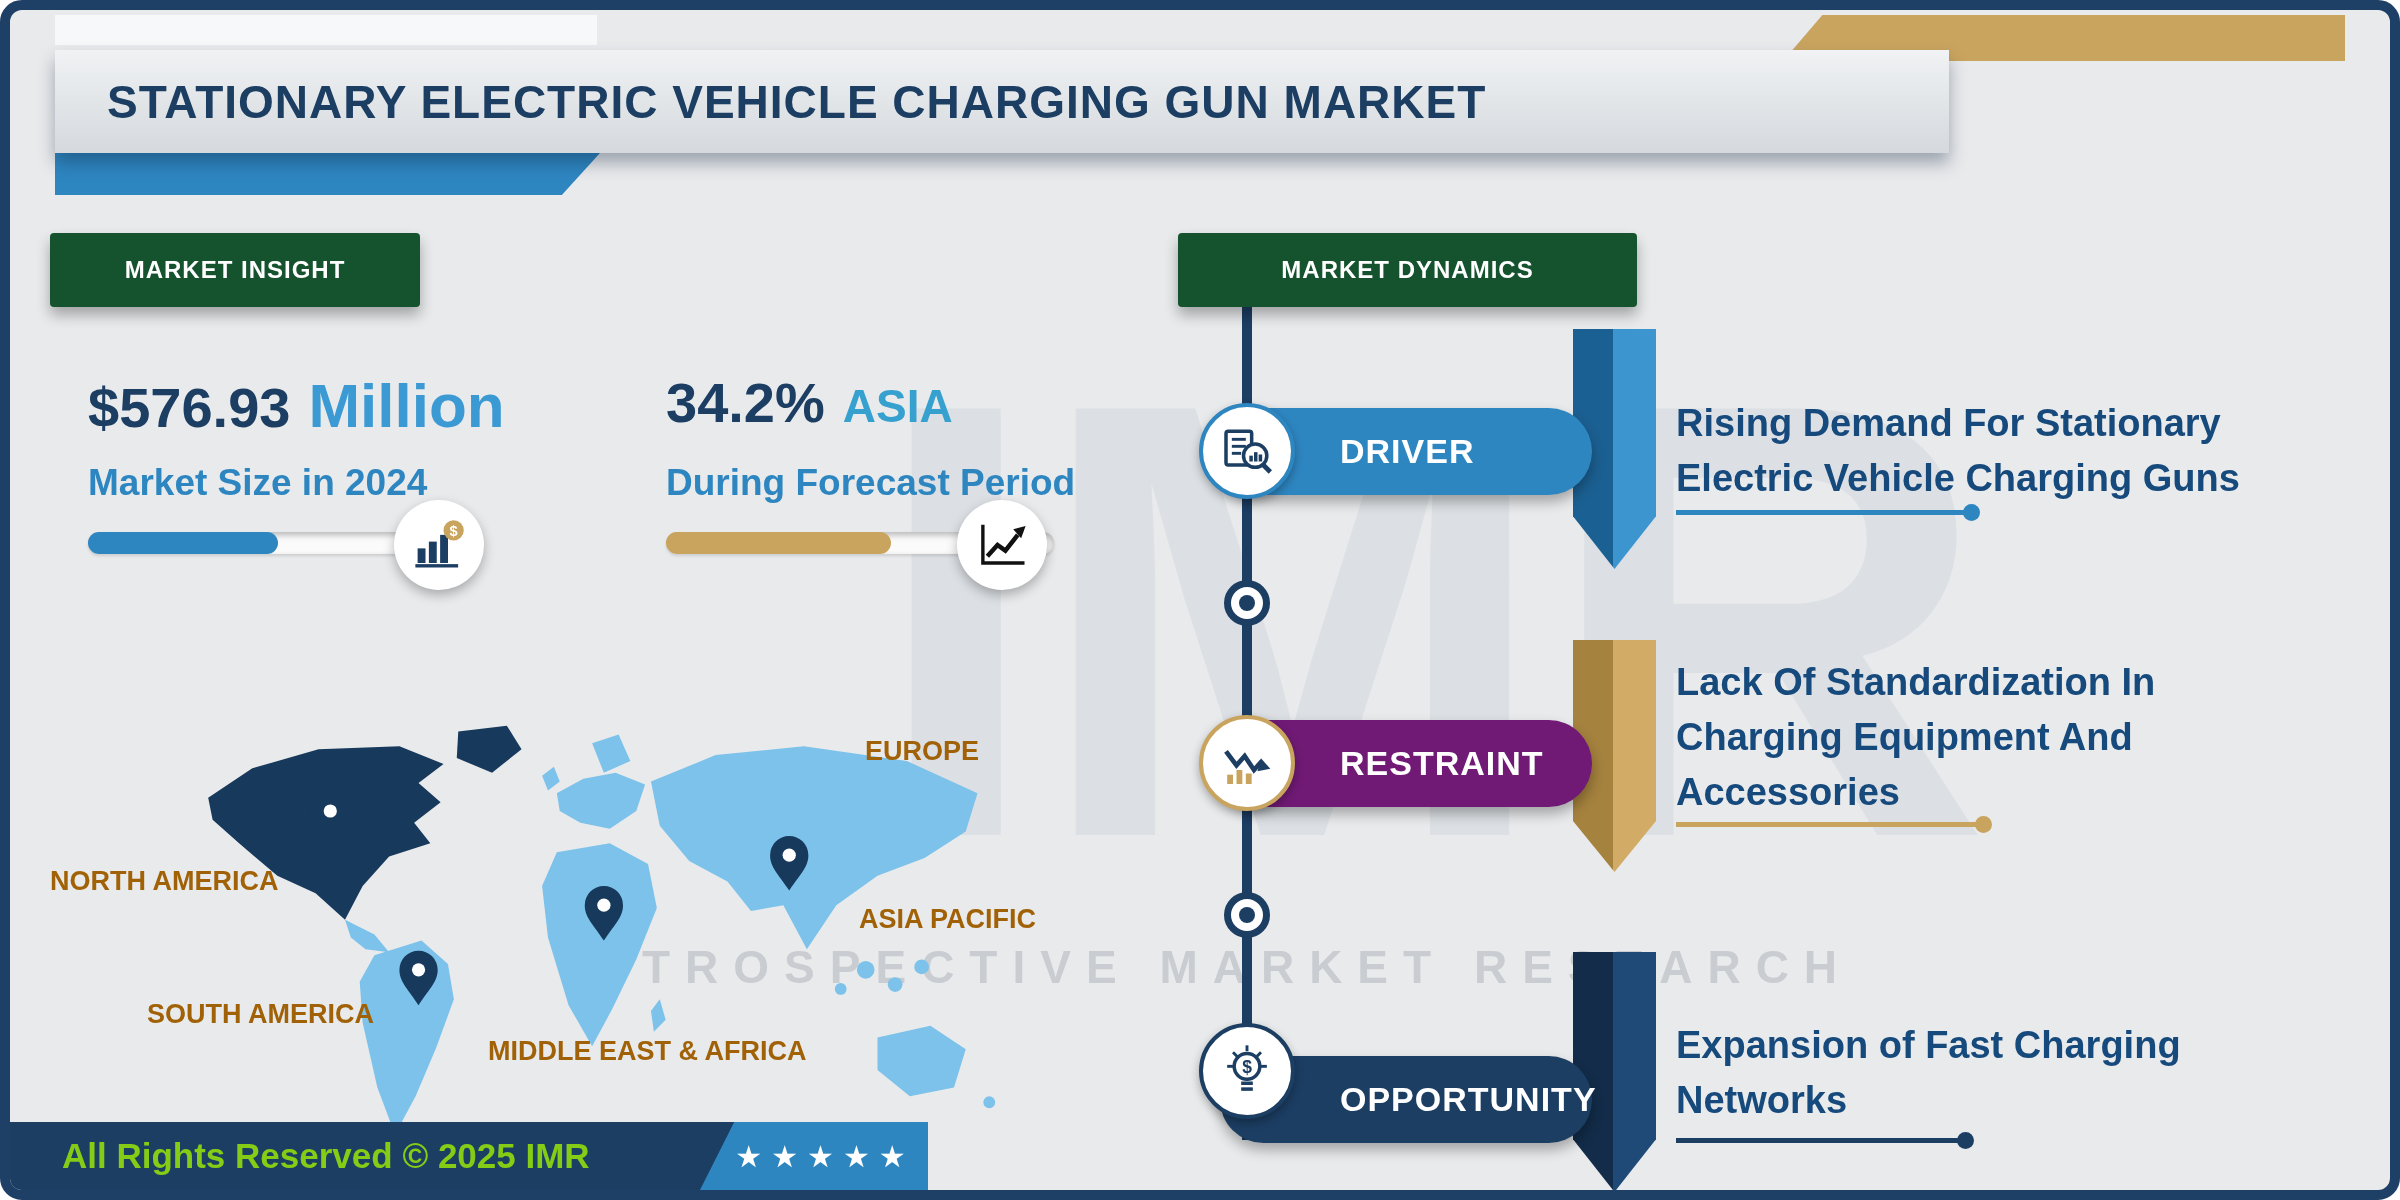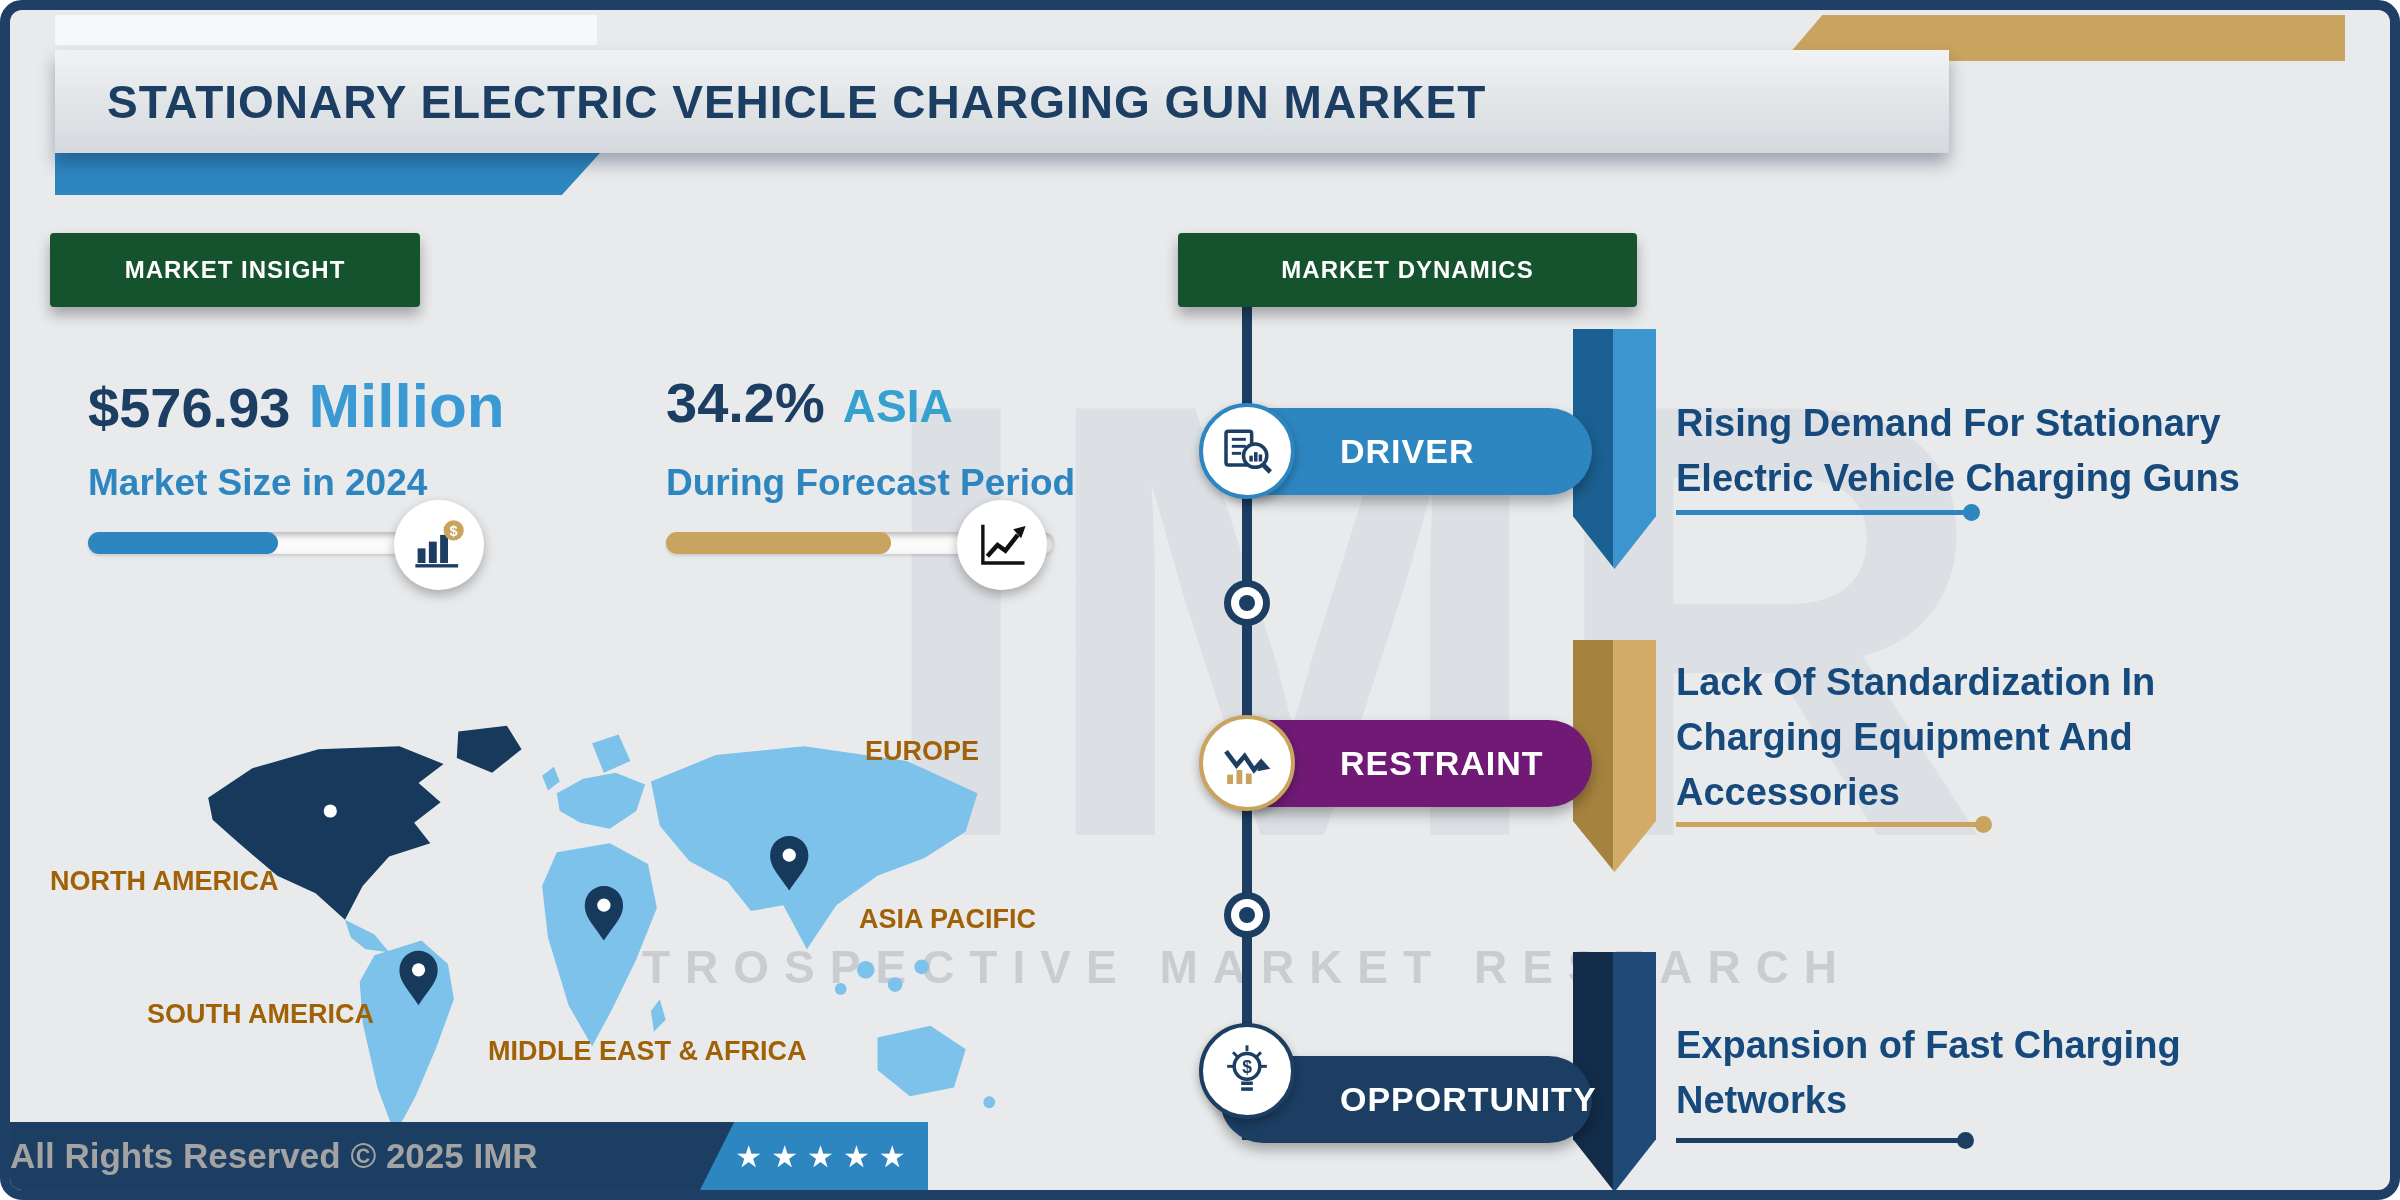--- a/index.html
+++ b/index.html
@@ -152,21 +152,21 @@
   }
   .ln-driver{ top:500px; width:288px; background:#2e86c1; }
   .ln-restraint{ top:812px; width:300px; background:#c9a45f; }
   .ln-opportunity{ top:1128px; width:282px; background:#1c3e63; }
 
   
   .footer-bar{
     left:0; top:1112px; width:918px; height:68px; background:#1c3e63;
     display:flex; align-items:center; z-index:5;
   }
-  .footer-text{ color:#a3a3a3; font-weight:700; font-size:35px; }
+  .footer-text{ margin-left:52px; color:#84cc16; font-weight:700; font-size:35px; }
   .star-strip{
     position:absolute; left:690px; top:1112px; width:228px; height:68px;
     background:#2e86c1; clip-path:polygon(15% 0,100% 0,100% 100%,0 100%);
     display:flex; align-items:center; justify-content:center; z-index:6;
   }
   .stars{ color:#fff; font-size:30px; letter-spacing:9px; padding-left:22px; }
 </style>
 </head>
 <body>
 

